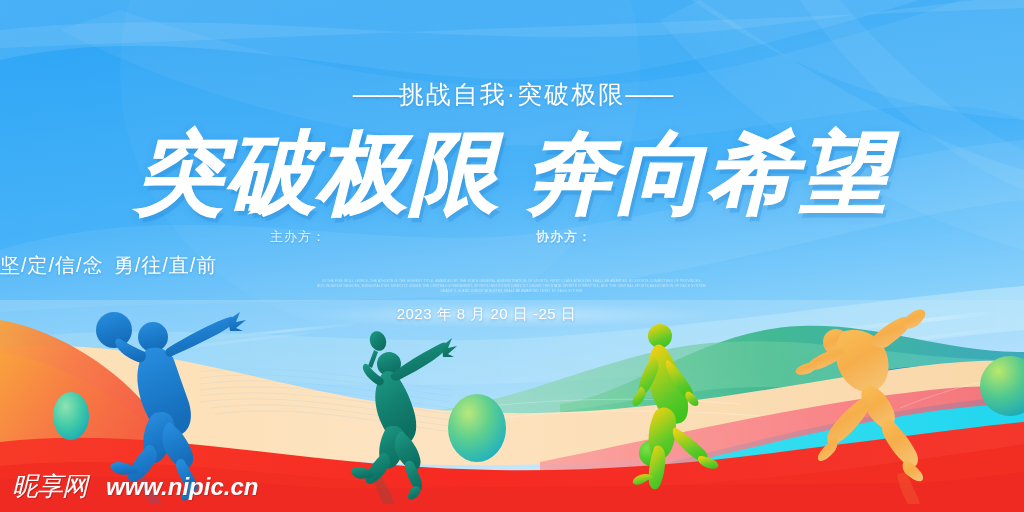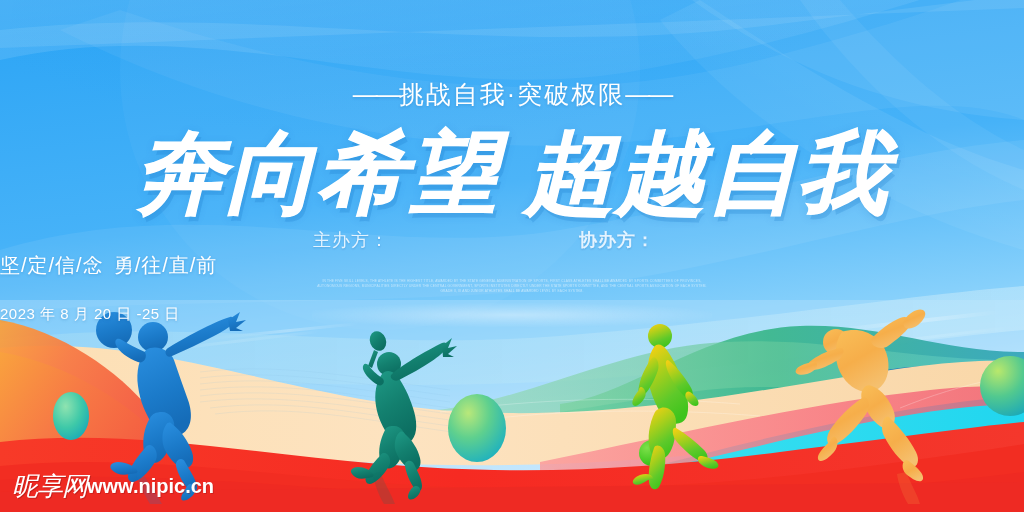--- a/index.html
+++ b/index.html
@@ -20,47 +20,47 @@
   .subtitle .dash{letter-spacing:-2px;}
 
   .maintitle{position:absolute;top:124px;left:0;width:1024px;text-align:center;
              font-size:90px;line-height:98px;font-weight:bold;color:#ffffff;
              letter-spacing:1px;font-style:italic;
              -webkit-text-stroke:1px #ffffff;
              text-shadow:3px 5px 0 rgba(25,120,200,.22), 0 2px 10px rgba(20,100,180,.18);}
   .maintitle .gap{display:inline-block;width:26px;}
 
   .orgrow{position:absolute;top:228px;left:0;width:1024px;height:22px;}
-  .orgrow .org{position:absolute;color:#eaf6ff;font-size:18px;letter-spacing:1px;
-                text-shadow:0 1px 2px rgba(10,80,150,.25);opacity:.95;margin-left:43px;}
+  .orgrow .org{position:absolute;color:#eaf6ff;font-size:13px;letter-spacing:1px;
+                text-shadow:0 1px 2px rgba(10,80,150,.25);opacity:.95;}
   .org-a{left:270px;}
   .org-b{left:536px;font-weight:bold;}
 
   .slogan{position:absolute;top:252px;left:0;width:1024px;text-align:left;
           color:#ffffff;font-size:20px;letter-spacing:1px;font-weight:500;
           text-shadow:0 1px 3px rgba(10,80,150,.25);}
   .slogan .sp{display:inline-block;width:10px;}
 
   .fineprint{position:absolute;top:279px;left:312px;width:400px;text-align:center;
              color:rgba(255,255,255,.55);font-size:3.2px;line-height:5.2px;
              letter-spacing:.2px;}
 
   .dateband{position:absolute;top:303px;left:0;width:1024px;height:24px;}
   .dateband .glow{position:absolute;left:312px;top:0;width:400px;height:24px;
                   background:radial-gradient(ellipse at center,rgba(255,255,255,.38) 0%,rgba(255,255,255,.14) 45%,rgba(255,255,255,0) 75%);}
-  .dateband .txt{position:absolute;left:0;top:2px;width:973px;text-align:left;
+  .dateband .txt{position:absolute;left:0;top:2px;width:973px;text-align:center;
                  color:#ffffff;font-size:15px;letter-spacing:.5px;
                  text-shadow:0 1px 3px rgba(10,80,150,.3);}
 
   
   .wmbar{position:absolute;left:0;bottom:0;width:1024px;height:44px;}
   .wm-left{position:absolute;left:12px;bottom:8px;display:flex;align-items:center;}
   .wm-logo{font-size:26px;font-weight:normal;font-style:italic;color:#ffffff;
            letter-spacing:-1px;text-shadow:1px 1px 0 rgba(150,20,20,.45);}
-  .wm-url{margin-left:0;font-size:20px;font-weight:bold;
+  .wm-url{margin-left:19px;font-size:24px;font-style:italic;font-weight:bold;
           color:#ffffff;letter-spacing:0px;text-shadow:1px 1px 0 rgba(150,20,20,.35);}
   .wm-id{position:absolute;right:8px;bottom:14px;font-size:13px;color:#ffffff;
          letter-spacing:.2px;text-shadow:0 1px 2px rgba(120,10,10,.5);}
 </style>
 </head>
 <body>
 
 <div id="poster">
 
   <div class="layer">
@@ -372,21 +372,21 @@
     </svg>
   </div>
 
   <div class="content">
 
     <div class="subtitle">
       <span class="dash">——</span><span>挑战自我·突破极限</span><span class="dash">——</span>
     </div>
 
     <div class="maintitle">
-      <span>奔向希望</span><span class="gap"></span><span>超越自我</span>
+      <span>突破极限</span><span class="gap"></span><span>奔向希望</span>
     </div>
 
     <div class="orgrow">
       <span class="org org-a">主办方：</span>
       <span class="org org-b">协办方：</span>
     </div>
 
     <div class="slogan">
       <span>坚/定/信/念</span><span class="sp"></span><span>勇/往/直/前</span>
     </div>

